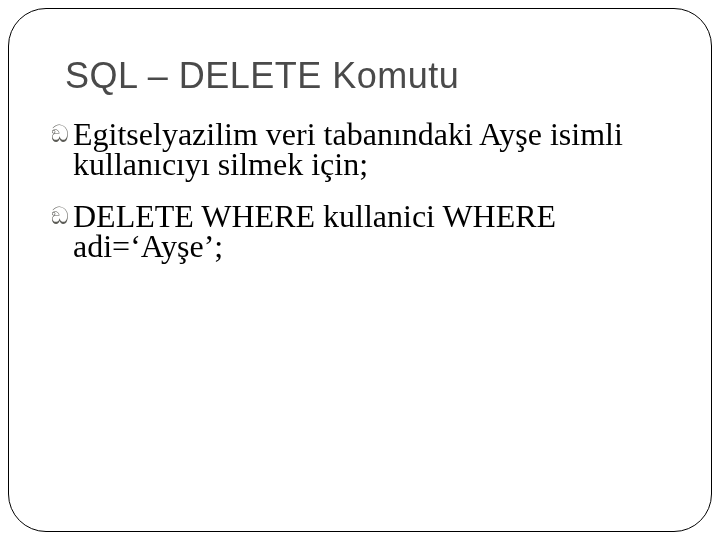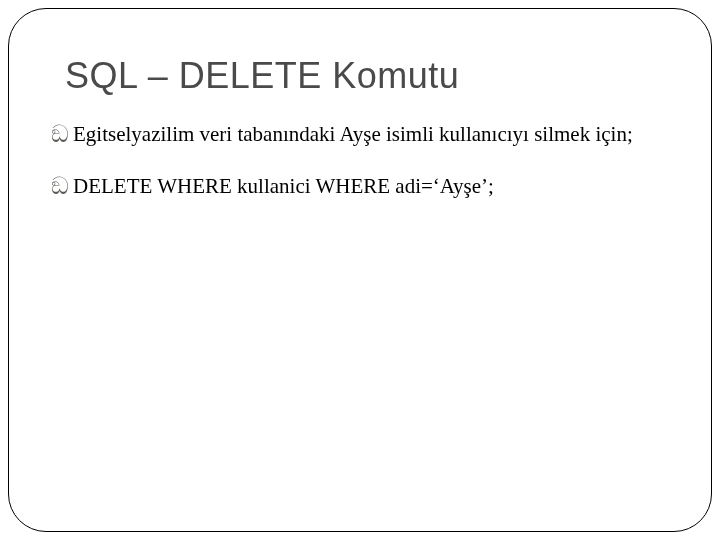--- a/index.html
+++ b/index.html
@@ -49,21 +49,21 @@
     flex: 0 0 auto;
     width: 22px;
     font-family: "Times New Roman", Times, serif;
     font-size: 24px;
     line-height: 28px;
     color: #5b5b56;
     padding-top: 1px;
   }
   .bullet-text {
     flex: 1 1 auto;
-    font-size: 21px;
+    font-size: 32px;
     line-height: 30px;
     color: #000000;
   }
 </style>
 </head>
 <body>
 
 <div class="slide">
   <div class="frame">
     <h1 class="title">SQL – DELETE Komutu</h1>

